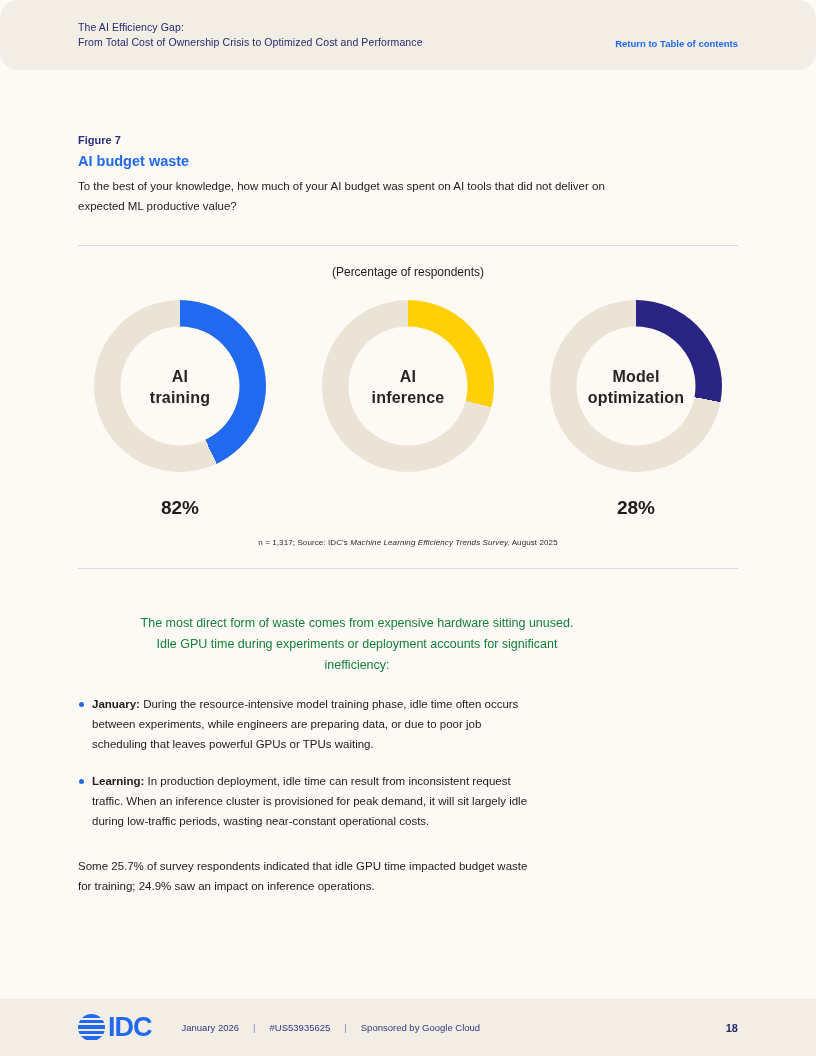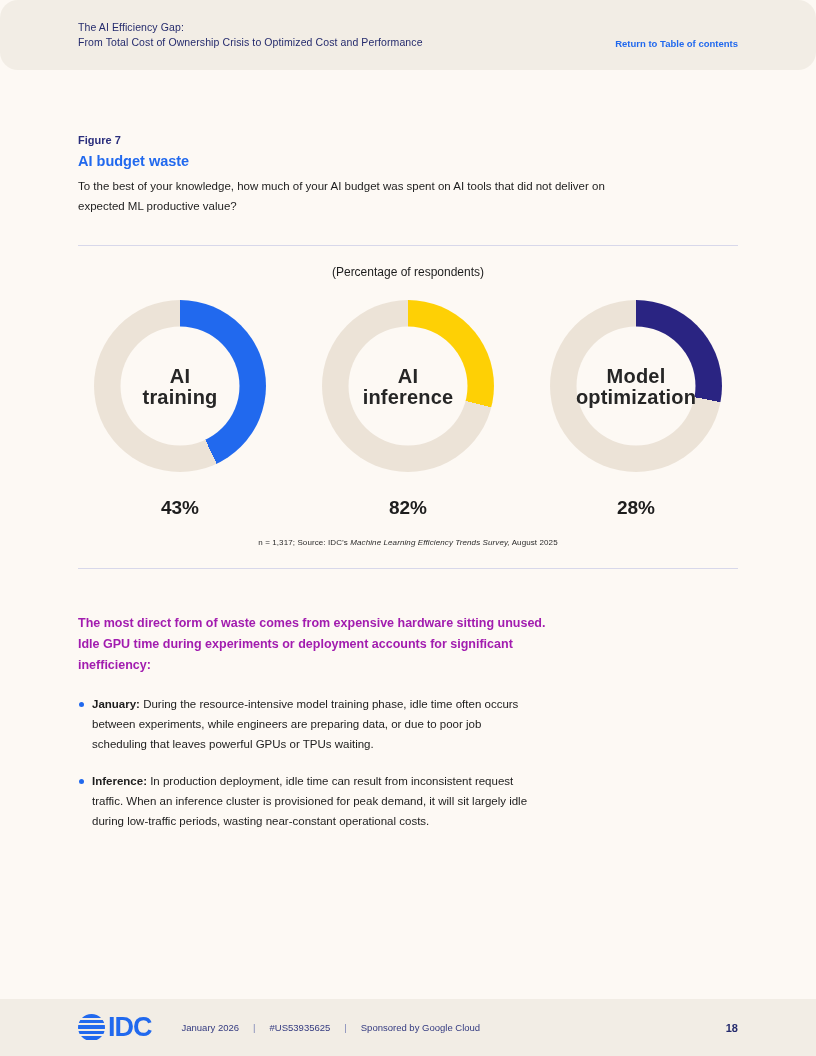--- a/index.html
+++ b/index.html
@@ -71,21 +71,21 @@
   }
   .donut-hole {
     position: absolute; left: 50%; top: 50%;
     transform: translate(-50%, -50%);
     width: 119px; height: 119px;
     border-radius: 50%;
     background: #fdf9f4;
     display: flex; align-items: center; justify-content: center;
   }
   .donut-label {
-    font-size: 20px; font-weight: bold; color: #262626;
+    font-size: 16px; font-weight: bold; color: #262626;
     line-height: 21px; text-align: center;
     white-space: pre-line;
     letter-spacing: 0.2px;
   }
   .pct-row {
     margin-top: 25px;
     display: flex; justify-content: space-between;
     padding: 0 16px;
   }
   .pct {
@@ -96,23 +96,24 @@
     margin-top: 19px;
     text-align: center;
     font-size: 8px; color: #2b2b2b;
     letter-spacing: 0.1px;
   }
   .source-line .it { font-style: italic; }
   .rule-2 { margin-top: 21px; }
   .intro {
     margin-top: 44px;
     max-width: 558px;
-    font-size: 12.5px; font-weight: bold; line-height: 21px;
-    color: #a21caf;
-    white-space: pre-line;
+    font-size: 12.5px; font-weight: normal; line-height: 21px;
+    color: #15803d;
+    white-space: pre-line;
+    text-align: center;
   }
   .bullets { margin-top: 18px; list-style: none; }
   .bullet-item {
     display: flex;
     margin-bottom: 17px;
   }
   .bullet-dot {
     flex: 0 0 auto;
     width: 5px; height: 5px; border-radius: 50%;
     background: #2169ee;
@@ -202,21 +203,20 @@
       </div>
       <div class="donut" style="background: conic-gradient(rgb(42, 36, 130) 0deg, rgb(42, 36, 130) 28%, rgb(236, 227, 215) 28%, rgb(236, 227, 215) 100%);">
         <div class="donut-hole">
           <div class="donut-label">Model
 optimization</div>
         </div>
       </div>
     </div>
 
     <div class="pct-row">
-      <div class="pct">43%</div>
       <div class="pct">82%</div>
       <div class="pct">28%</div>
     </div>
 
     <div class="source-line"><span>n = 1,317; Source: IDC’s </span><span class="it">Machine Learning Efficiency Trends Survey,</span><span> August 2025</span></div>
 
     <hr class="rule rule-2">
 
     <div class="intro">The most direct form of waste comes from expensive hardware sitting unused.
 Idle GPU time during experiments or deployment accounts for significant
@@ -224,26 +224,28 @@
 
     <ul class="bullets">
       <li class="bullet-item">
         <span class="bullet-dot"></span>
         <div class="bullet-body"><span class="bullet-lead">January:</span><span> During the resource-intensive model training phase, idle time often occurs
 between experiments, while engineers are preparing data, or due to poor job
 scheduling that leaves powerful GPUs or TPUs waiting.</span></div>
       </li>
       <li class="bullet-item">
         <span class="bullet-dot"></span>
-        <div class="bullet-body"><span class="bullet-lead">Inference:</span><span> In production deployment, idle time can result from inconsistent request
+        <div class="bullet-body"><span class="bullet-lead">Learning:</span><span> In production deployment, idle time can result from inconsistent request
 traffic. When an inference cluster is provisioned for peak demand, it will sit largely idle
 during low-traffic periods, wasting near-constant operational costs.</span></div>
       </li>
     </ul>
 
+    <div class="closing">Some 25.7% of survey respondents indicated that idle GPU time impacted budget waste
+for training; 24.9% saw an impact on inference operations.</div>
 
   </div>
 
   <div class="band footer">
     <div class="logo">
       <span class="logo-globe"></span>
       <span class="logo-text">IDC</span>
     </div>
     <div class="footer-meta">
       <span>January 2026</span>

